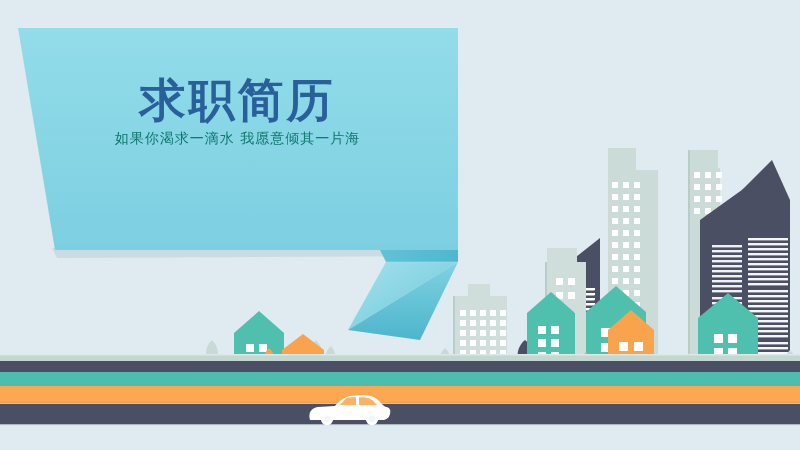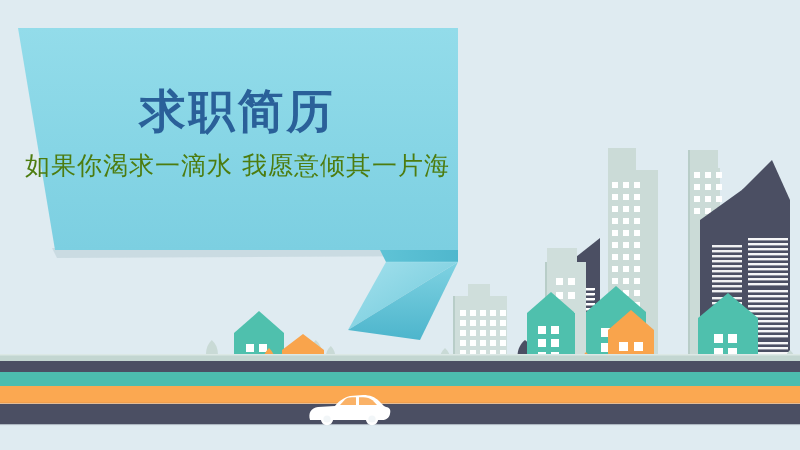--- a/index.html
+++ b/index.html
@@ -21,35 +21,35 @@
 
   
   #title-block{
     position:absolute;
     left:0; top:72px;
     width:475px;
     text-align:center;
     pointer-events:none;
   }
   #main-title{
-    margin:15px;
+    margin:4px;
     font-family:"DejaVu Sans","Liberation Sans",sans-serif;
     font-size:46px;
     font-weight:bold;
     letter-spacing:3px;
     color:#2a6099;
     line-height:1.05;
   }
   #sub-title{
-    margin:16px 0 0 0;
+    margin:6px 0 0 0;
     font-family:"DejaVu Sans","Liberation Sans",sans-serif;
-    font-size:25px;
+    font-size:14px;
     font-weight:normal;
     letter-spacing:1px;
-    color:#4d7c0f;
+    color:#0f766e;
     line-height:1.2;
   }
 </style>
 </head>
 <body>
 
 <div id="stage">
 
   <svg class="layer" width="800" height="450" viewBox="0 0 800 450">
     <rect x="0" y="0" width="800" height="450" fill="#dfebf1"></rect>

